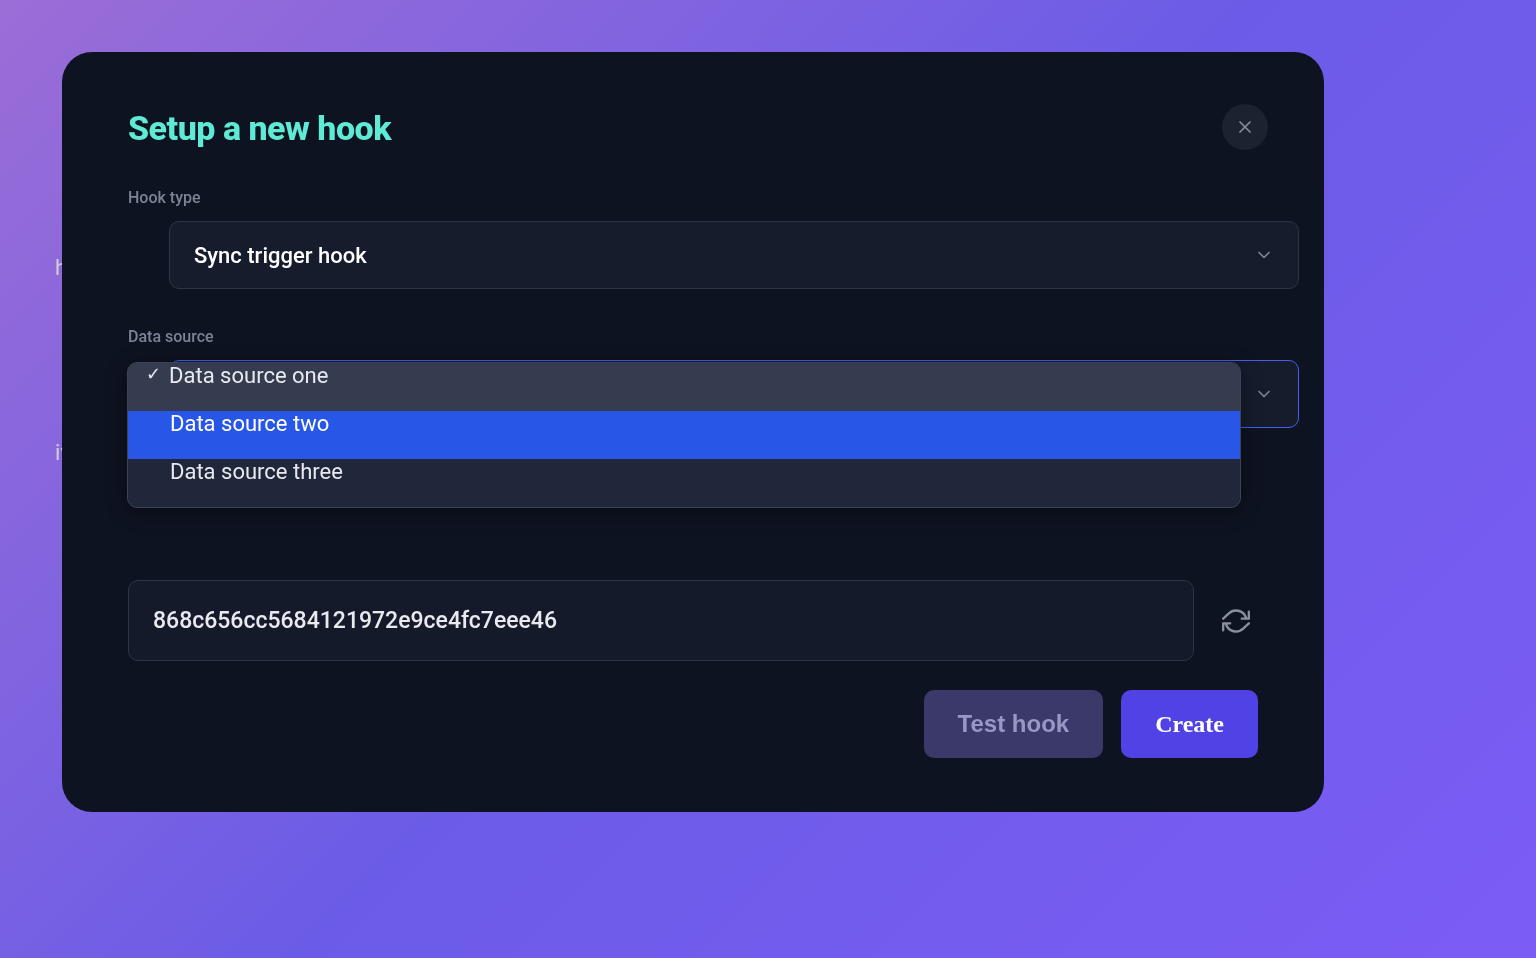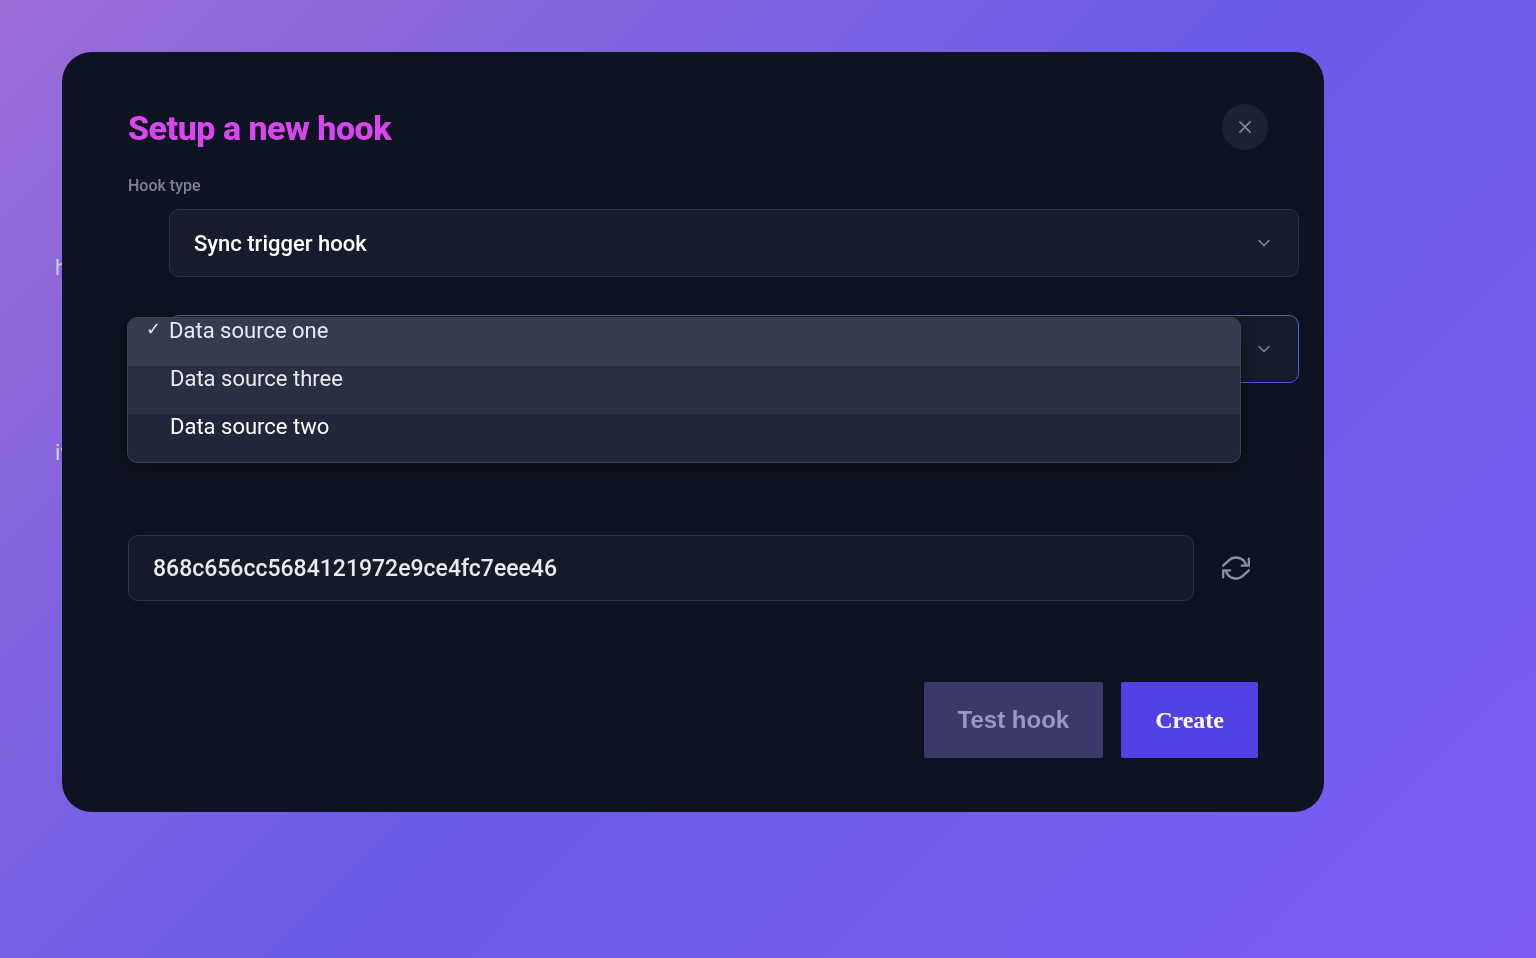--- a/index.html
+++ b/index.html
@@ -36,25 +36,25 @@
       left: 62px;
       top: 52px;
       width: 1262px;
       height: 760px;
       background: #0e1321;
       border-radius: 30px;
       padding: 56px 66px;
     }
     
     .modal-title {
-      color: #d946ef;
+      color: #5eead4;
       font-size: 34px;
       font-weight: 800;
       letter-spacing: -0.5px;
-      margin-bottom: 28px;
+      margin-bottom: 40px;
     }
     
     .close-btn {
       position: absolute;
       top: 52px;
       right: 56px;
       width: 46px;
       height: 46px;
       border-radius: 50%;
       background: #1c2230;
@@ -165,21 +165,21 @@
     
     .token-row {
       display: flex;
       align-items: center;
       gap: 20px;
       margin-top: 152px;
     }
     
     .token-box {
       flex: 1;
-      height: 66px;
+      height: 81px;
       background: #151a2a;
       border: 1px solid #2e3446;
       border-radius: 10px;
       padding: 0 24px;
       color: #e8eaf0;
       font-size: 23px;
       font-weight: 500;
       display: flex;
       align-items: center;
     }
@@ -205,23 +205,23 @@
     
     .button-row {
       position: absolute;
       bottom: 54px;
       right: 66px;
       display: flex;
       gap: 18px;
     }
     
     .btn {
-      height: 76px;
+      height: 68px;
       padding: 0 34px;
-      border-radius: 2px;
+      border-radius: 10px;
       font-size: 24px;
       font-weight: 700;
       border: none;
       cursor: pointer;
     }
     
     .btn-secondary {
       background: #3a3969;
       color: #9997c4;
     }
@@ -261,36 +261,37 @@
       <div class="select-box">
         <span>Sync trigger hook</span>
         <svg class="chevron" viewBox="0 0 24 24">
           <path d="M6 9l6 6 6-6" stroke-linecap="round" stroke-linejoin="round"></path>
         </svg>
       </div>
     </div>
   </div>
 
   <div class="field-group data-source-group">
+    <div class="field-label">Data source</div>
     <div class="select-wrapper">
       <div class="select-box focused">
         <span></span>
         <svg class="chevron" viewBox="0 0 24 24">
           <path d="M6 9l6 6 6-6" stroke-linecap="round" stroke-linejoin="round"></path>
         </svg>
       </div>
       <div class="dropdown">
         <div class="dropdown-option selected">
           <span>Data source one</span>
         </div>
+        <div class="dropdown-option highlighted">
+          <span>Data source two</span>
+        </div>
         <div class="dropdown-option">
           <span>Data source three</span>
-        </div>
-        <div class="dropdown-option highlighted">
-          <span>Data source two</span>
         </div>
       </div>
     </div>
   </div>
 
   <div class="token-row">
     <div class="token-box">
       <span>868c656cc5684121972e9ce4fc7eee46</span>
     </div>
     <button class="refresh-btn">

